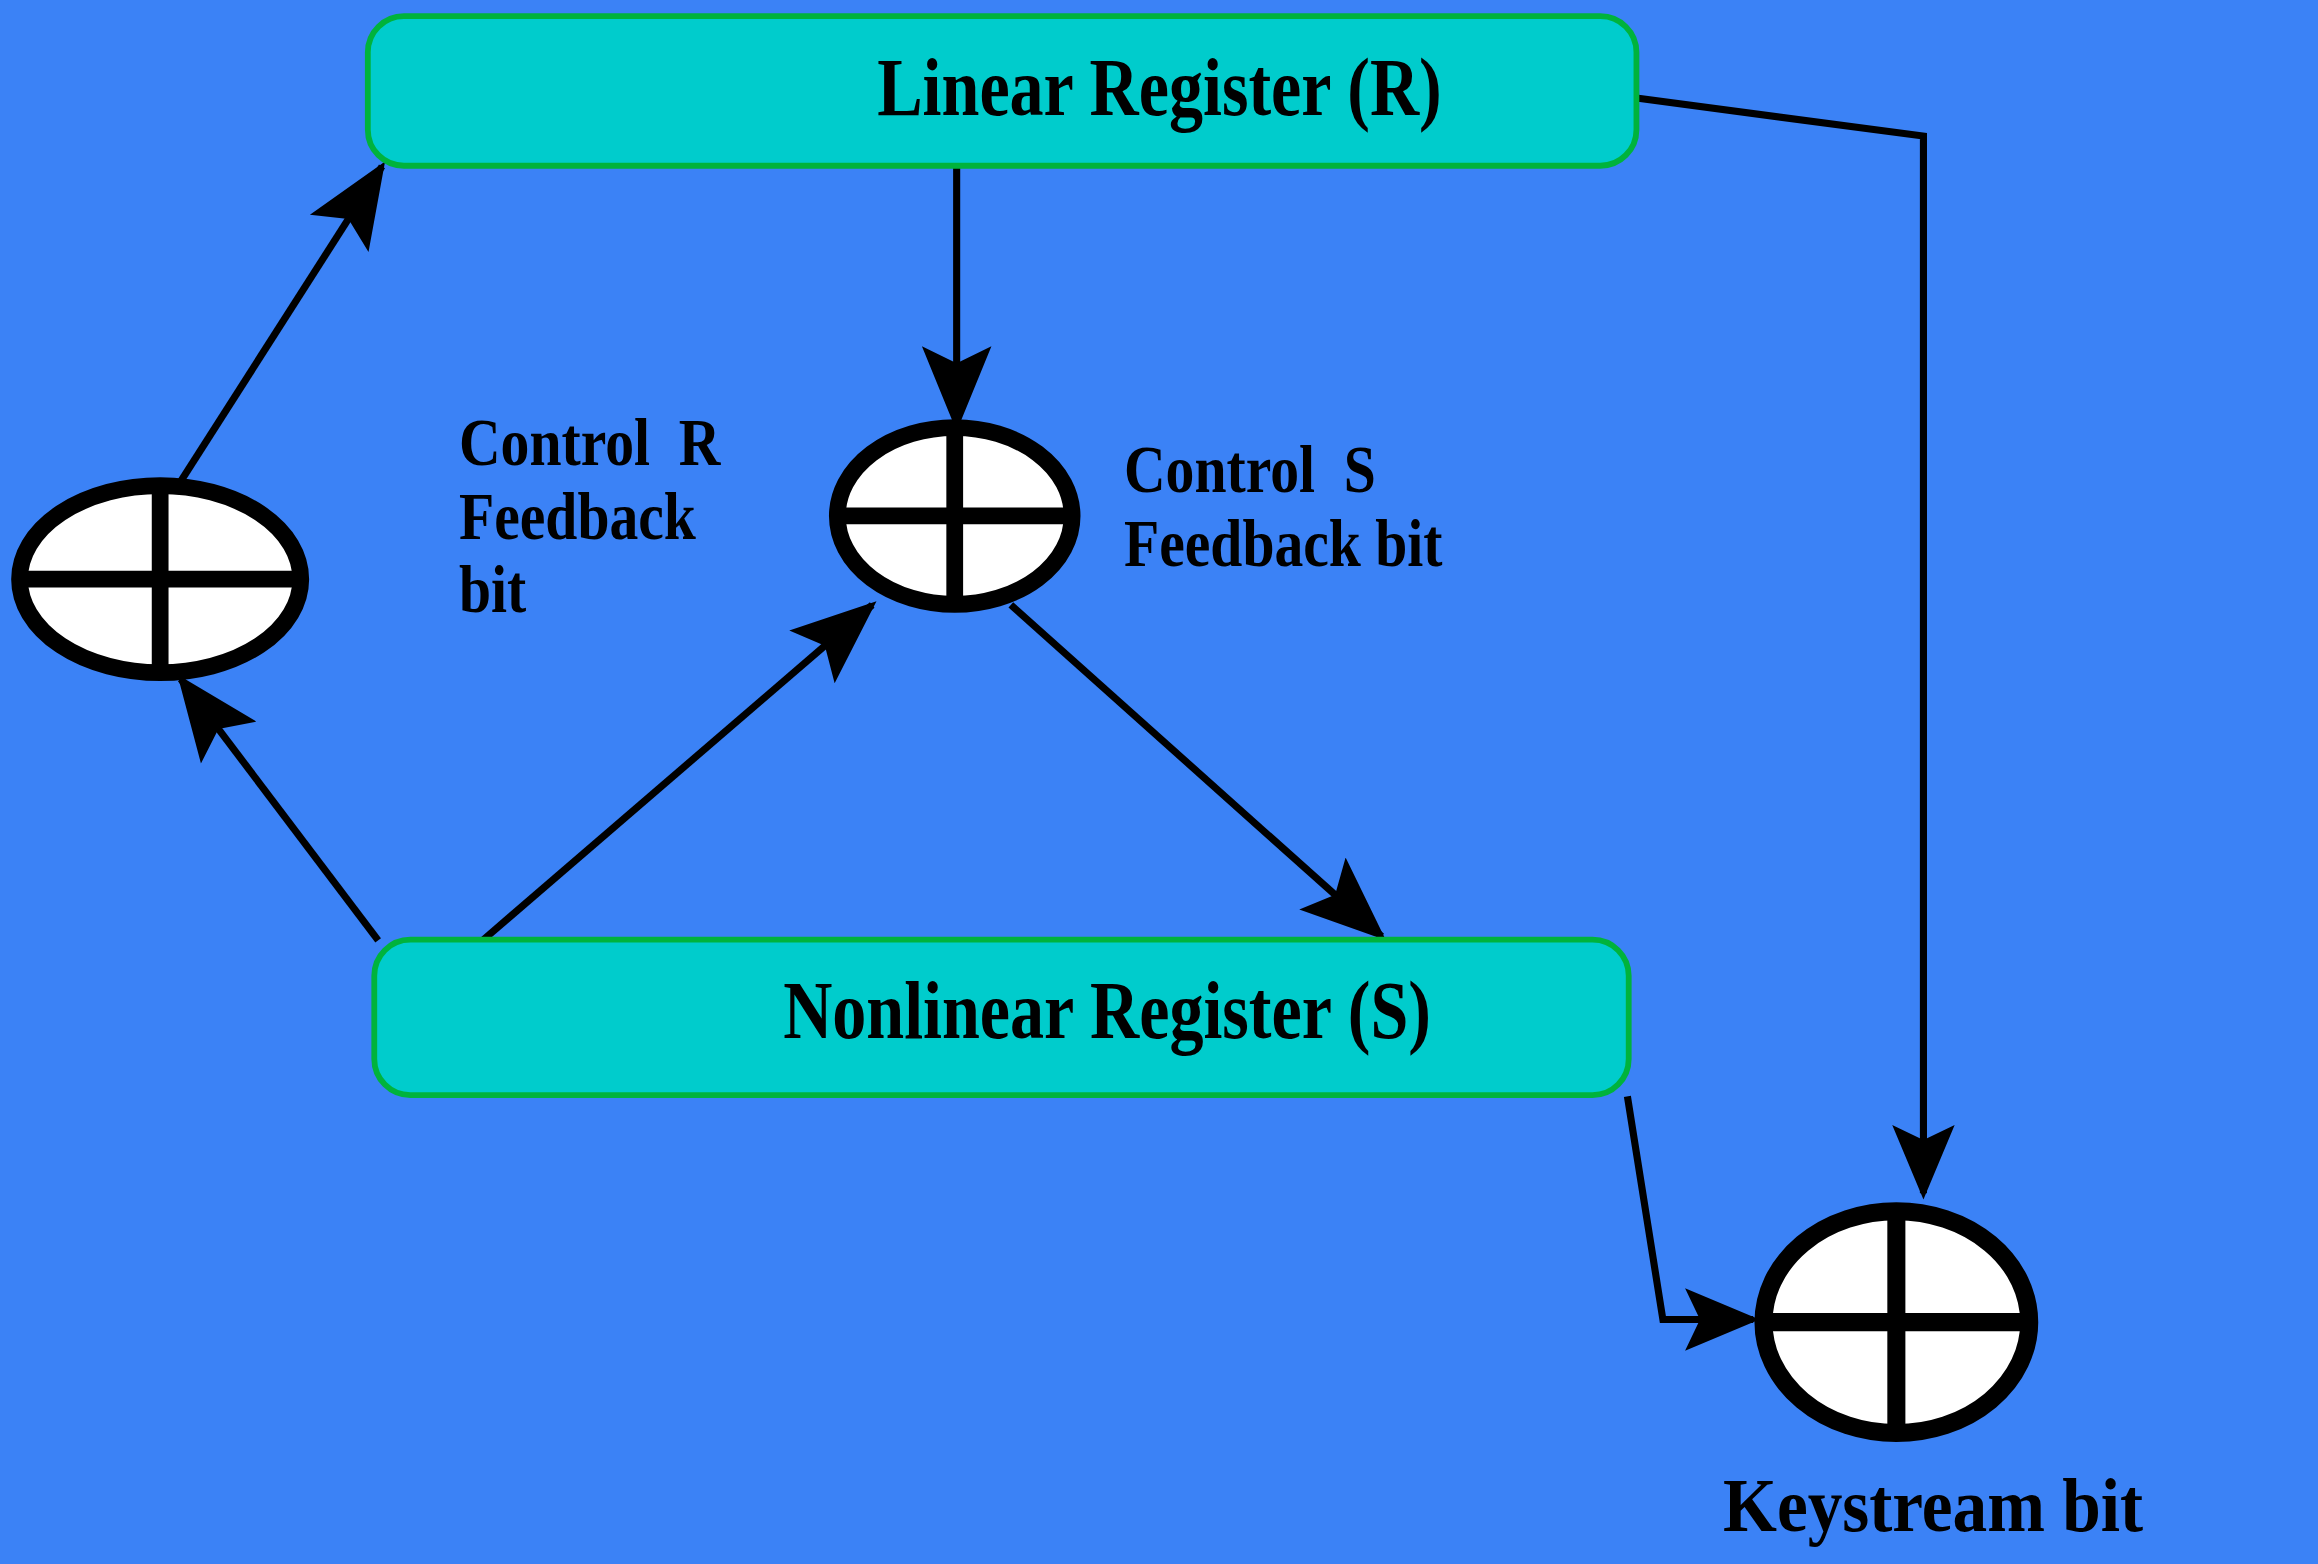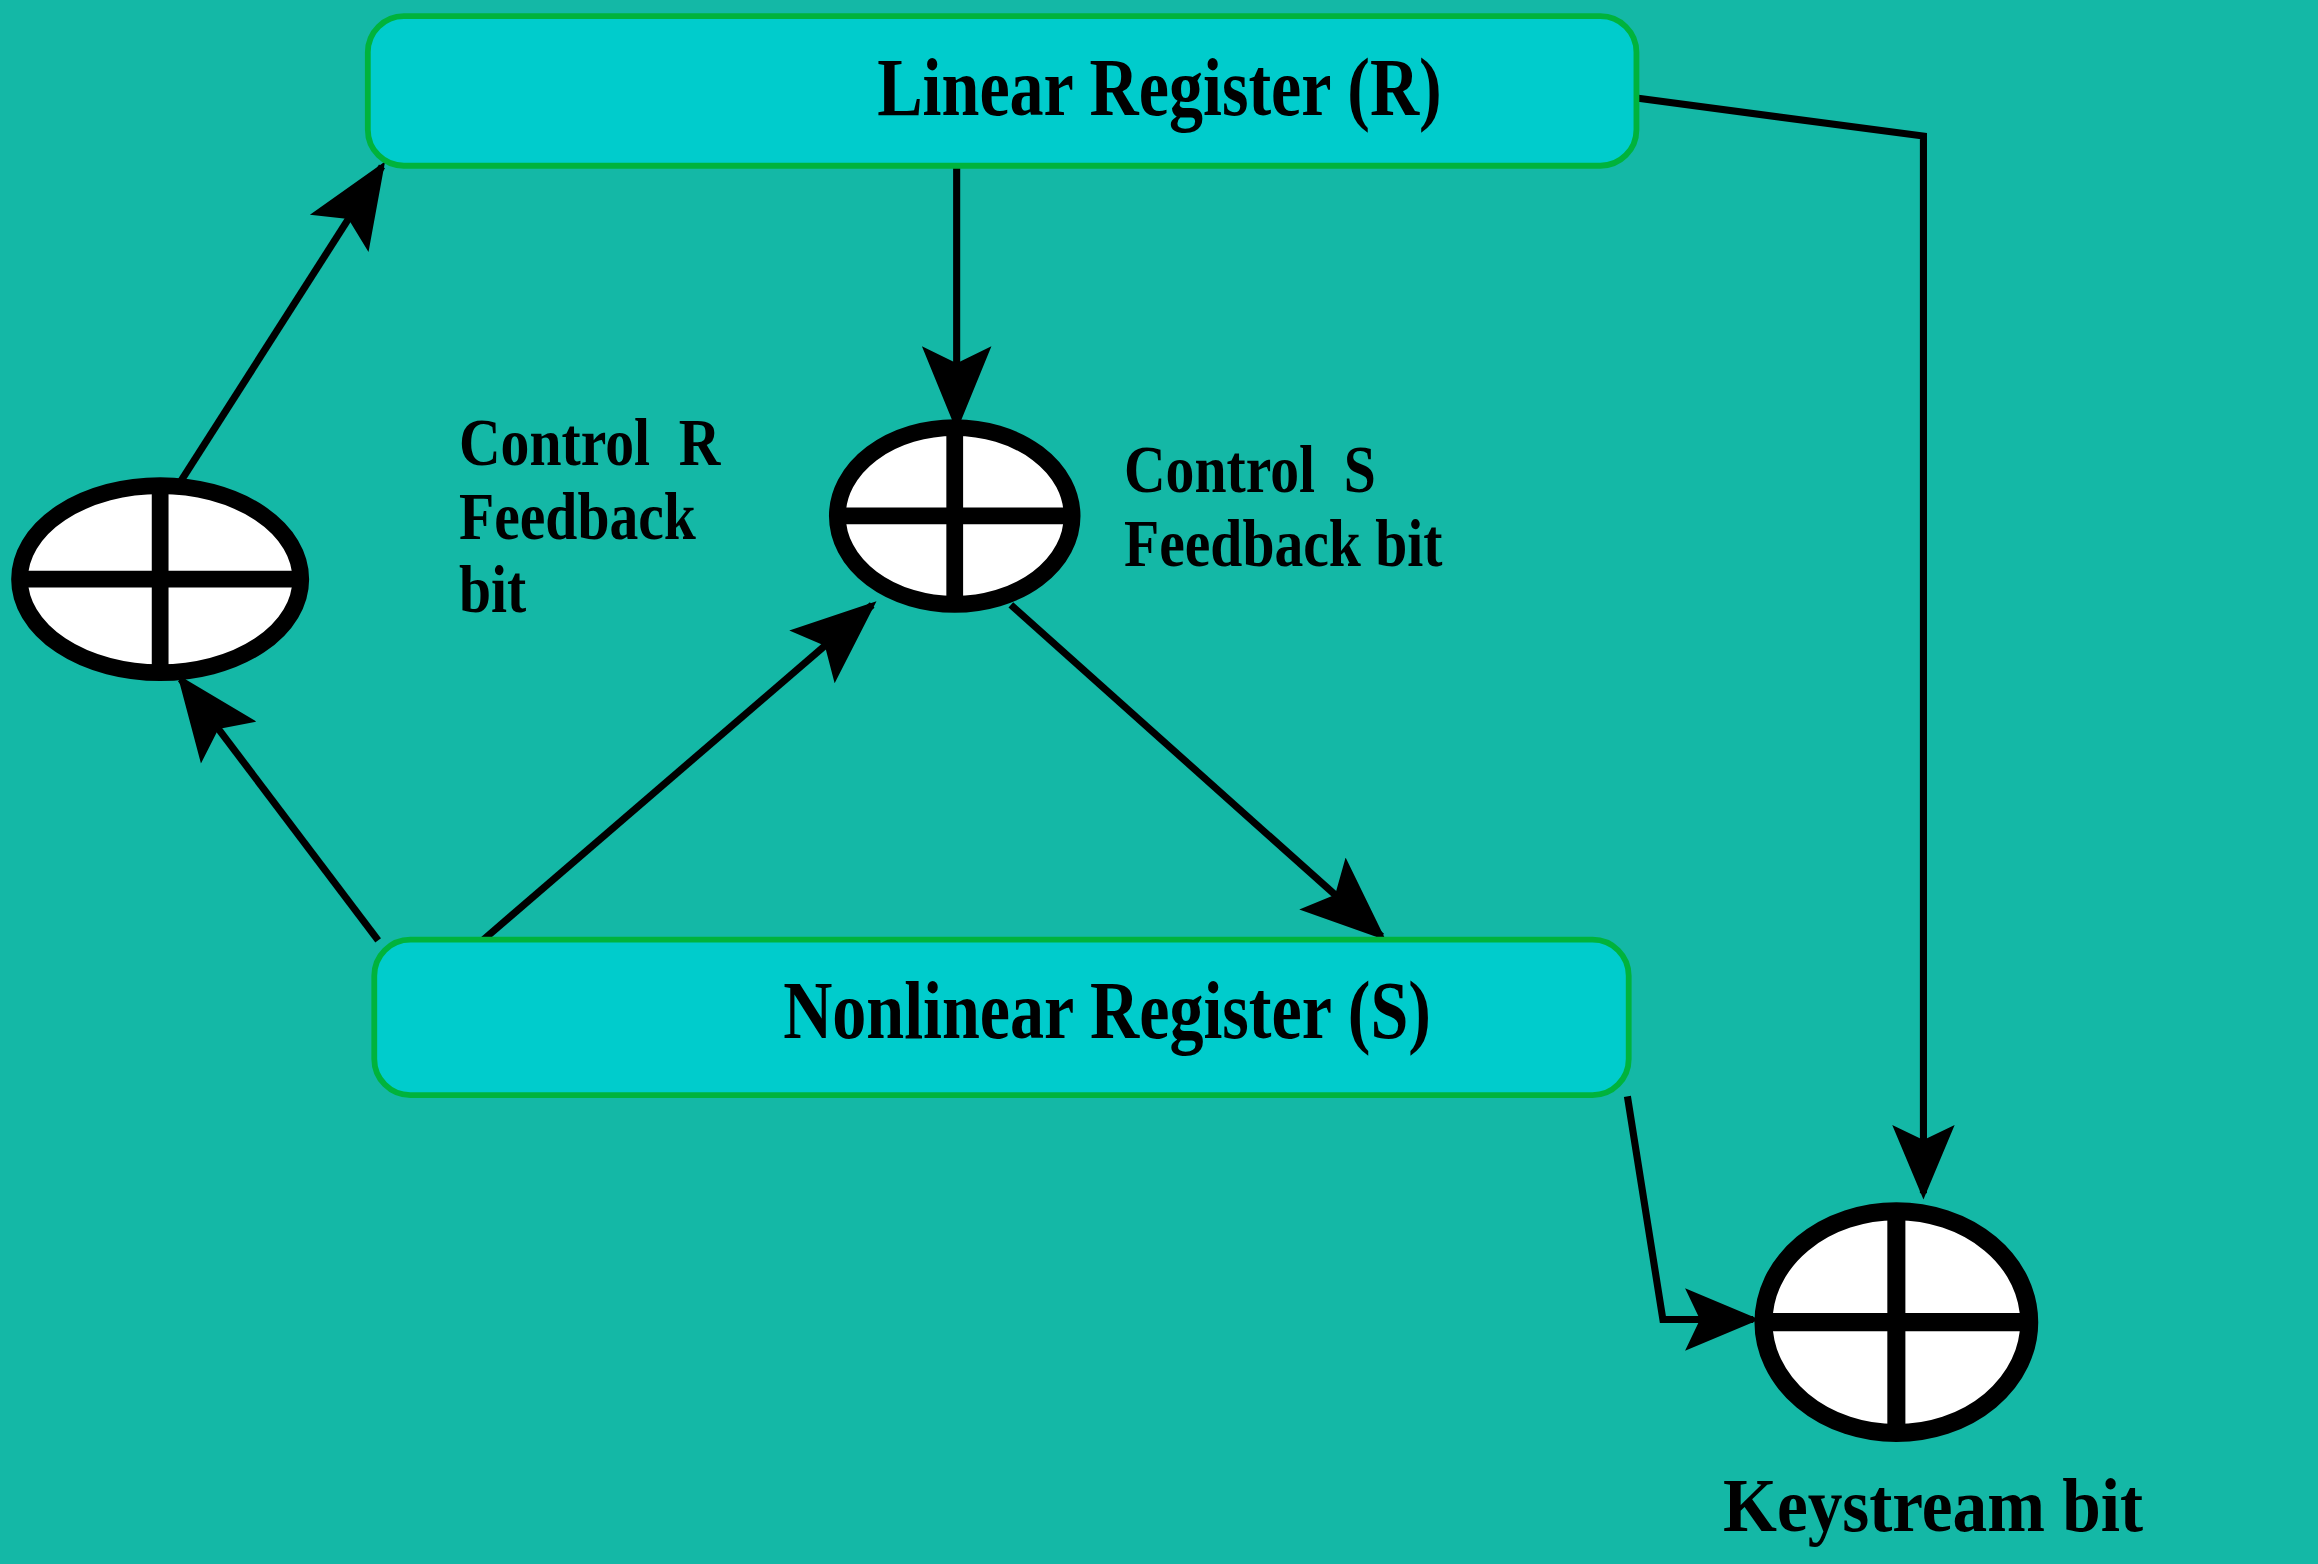--- a/index.html
+++ b/index.html
@@ -1,19 +1,19 @@
 <!DOCTYPE html>
 <html style="font-size:10.3px"><head>
 <meta charset="utf-8">
 <style>
   html,body{margin:0;padding:0;background:#ffffff;}
   #stage{
     position:relative;
     width:2319px;height:1564px;
-    background:#14b8a6;
+    background:#3b82f6;
     overflow:hidden;
     font-family:"Liberation Serif","DejaVu Serif",serif;
   }
   #diagram{position:absolute;inset:0;width:2319px;height:1564px;}
   .lbl{
     position:absolute;
     font-family:"Liberation Serif","DejaVu Serif",serif;
     font-weight:700;
     color:#000000;
     white-space:pre;

